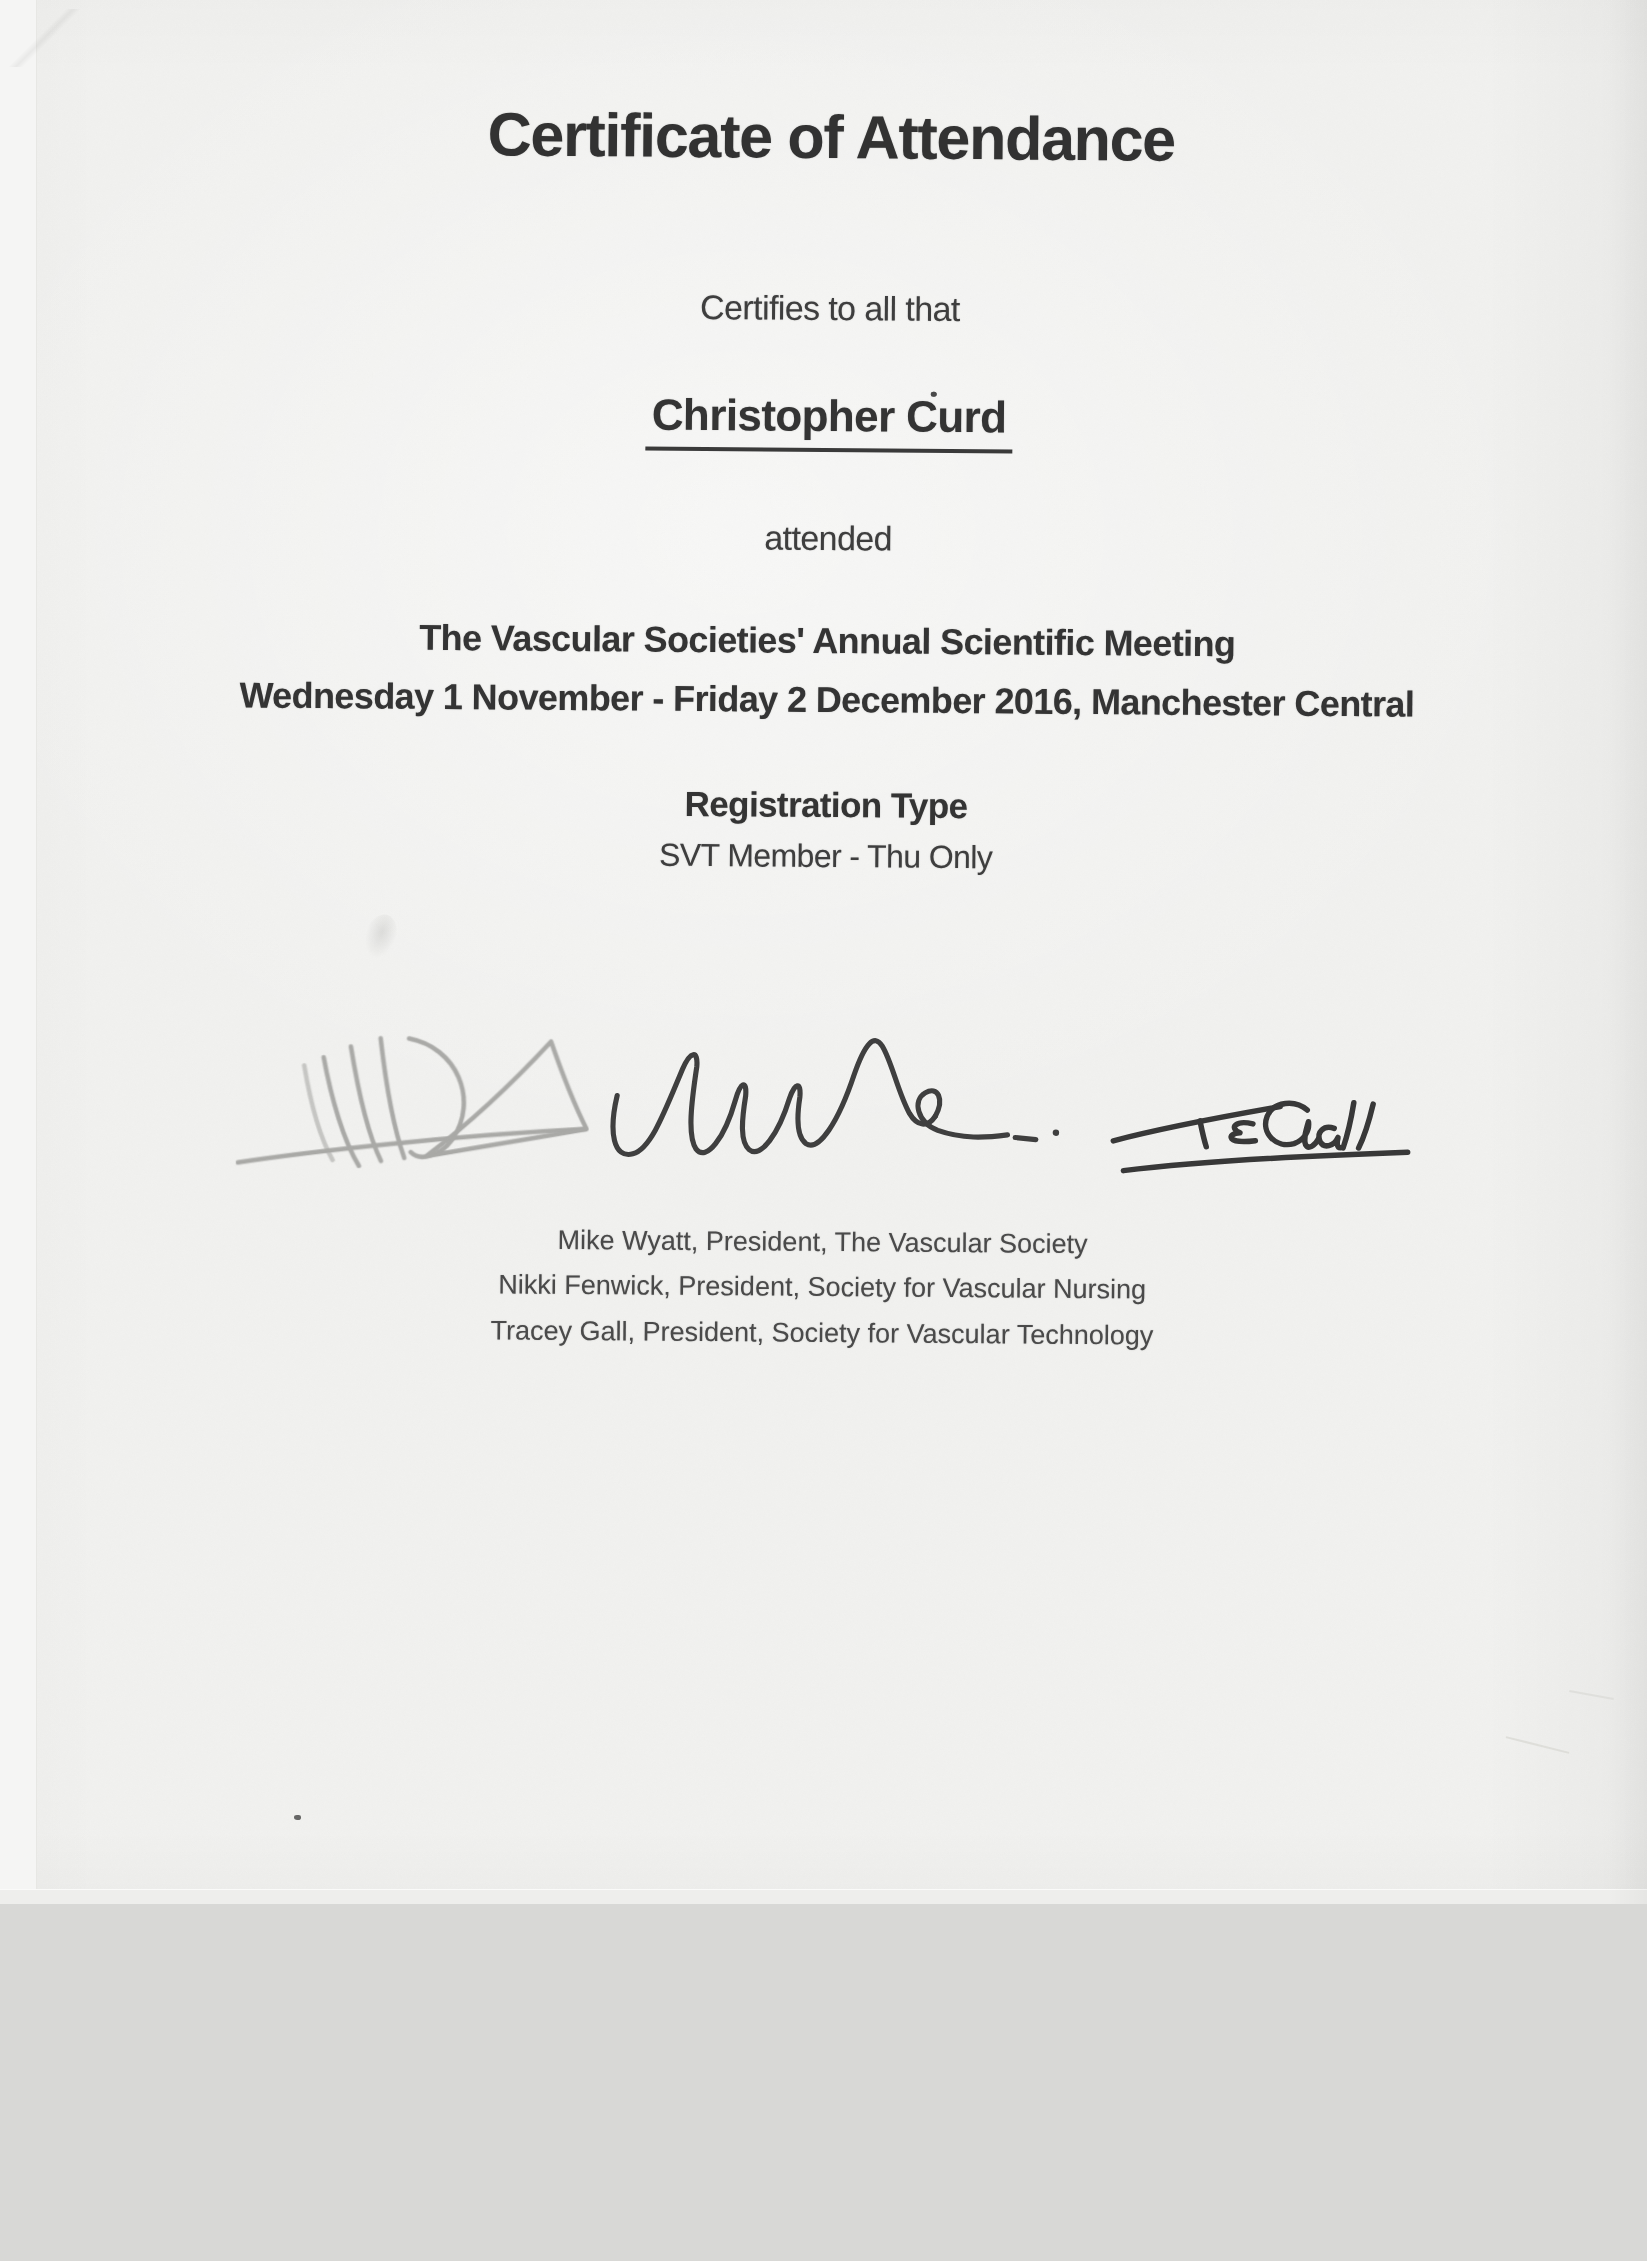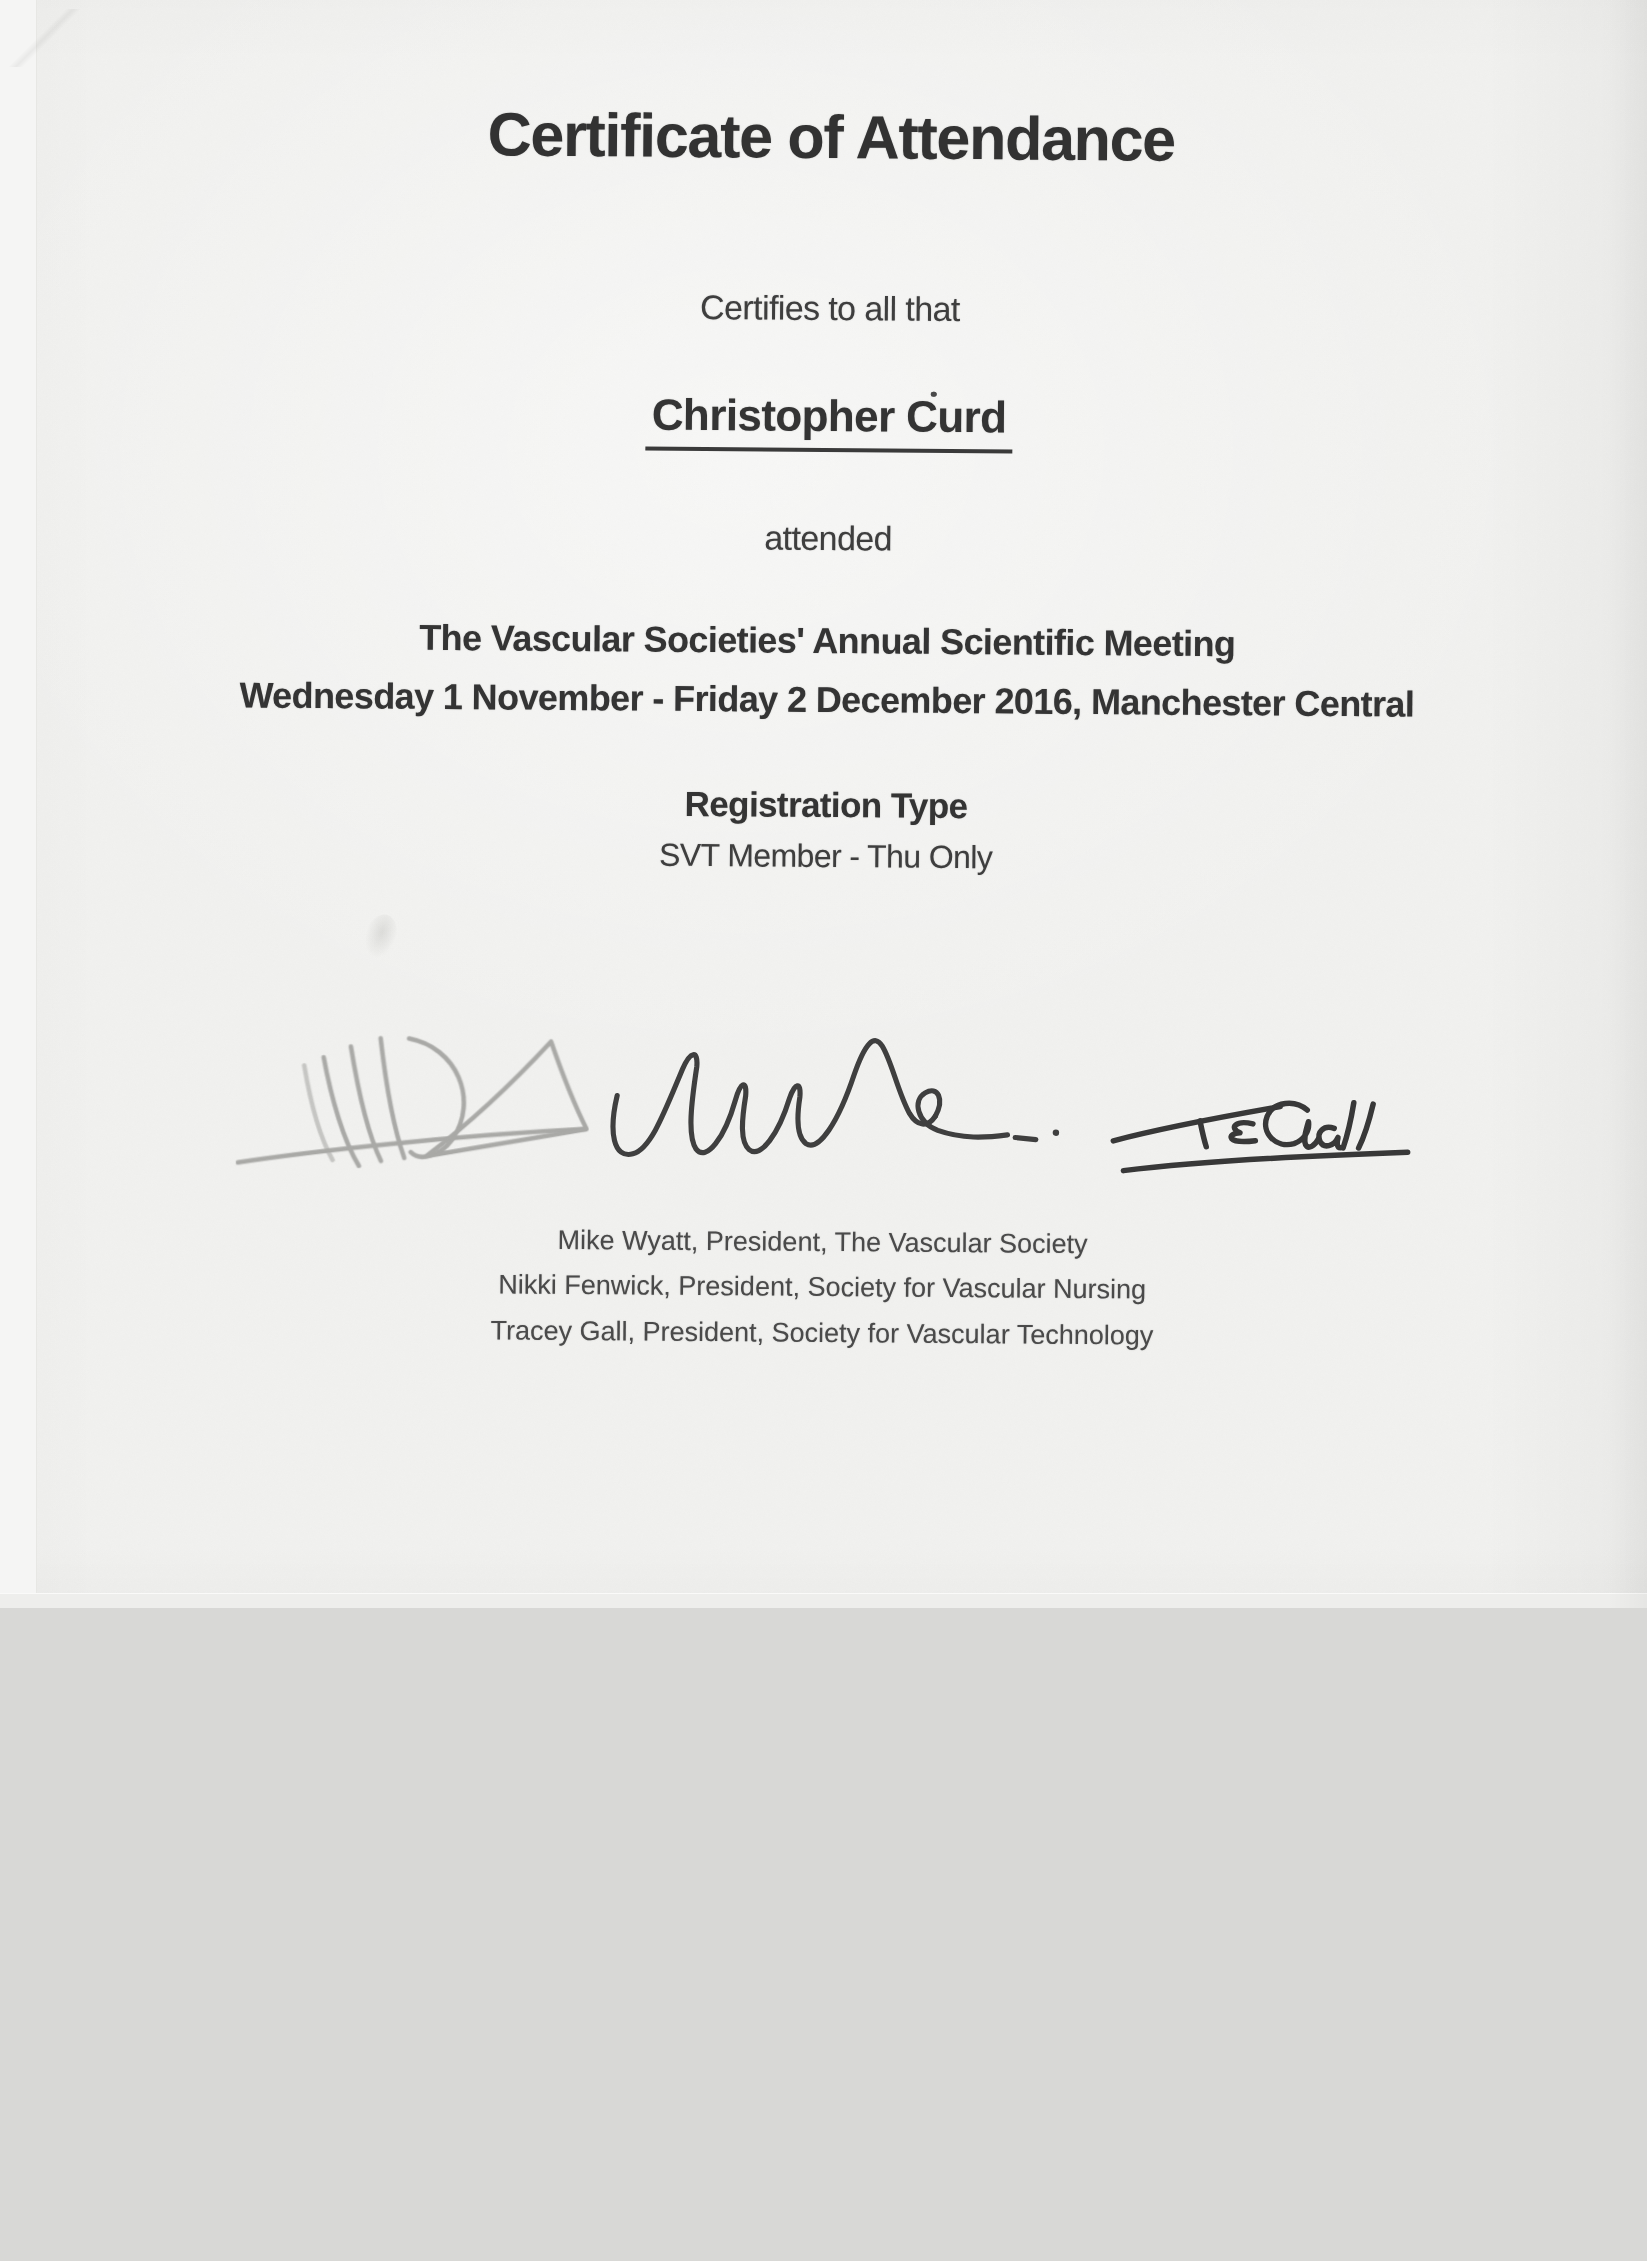--- a/index.html
+++ b/index.html
@@ -1,18 +1,18 @@
 <!DOCTYPE html>
 <html style="font-size:10.3px"><head>
 <meta charset="utf-8">
 <style>
   html,body{margin:0;padding:0;background:#d8d8d6;}
   .paper{
     position:relative;
-    width:1647px;height:1608px;
+    width:1647px;height:1904px;
     background:
       radial-gradient(ellipse 1163px 904px at 45% 28%, rgba(255,255,255,0.45), rgba(255,255,255,0) 70%),
       linear-gradient(90deg, rgba(0,0,0,0.015) 0%, rgba(0,0,0,0) 6%, rgba(0,0,0,0) 90%, rgba(0,0,0,0.03) 100%),
       linear-gradient(180deg, rgba(0,0,0,0.012) 0%, rgba(0,0,0,0) 4%, rgba(0,0,0,0) 96%, rgba(0,0,0,0.02) 100%),
       #f1f1ef;
     overflow:hidden;
     font-family:"Liberation Sans", sans-serif;
     color:#3b3b3b;
   }
   .grain{position:absolute;left:0;top:0;width:1647px;height:2261px;opacity:0.20;pointer-events:none;}

